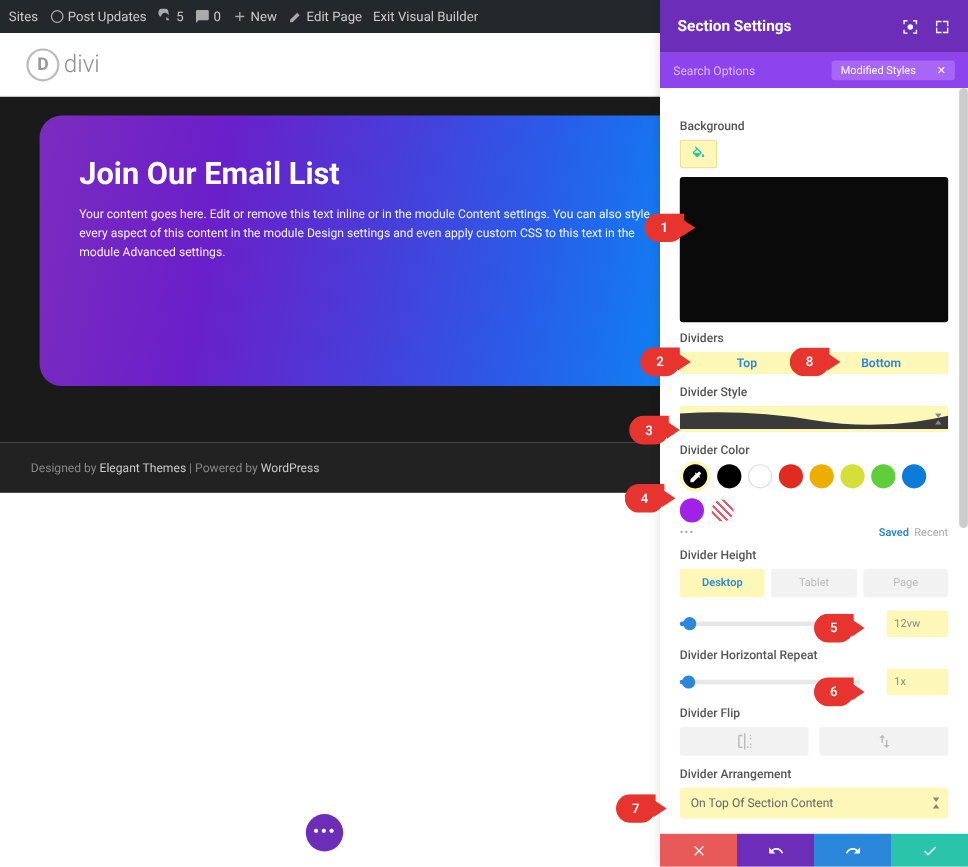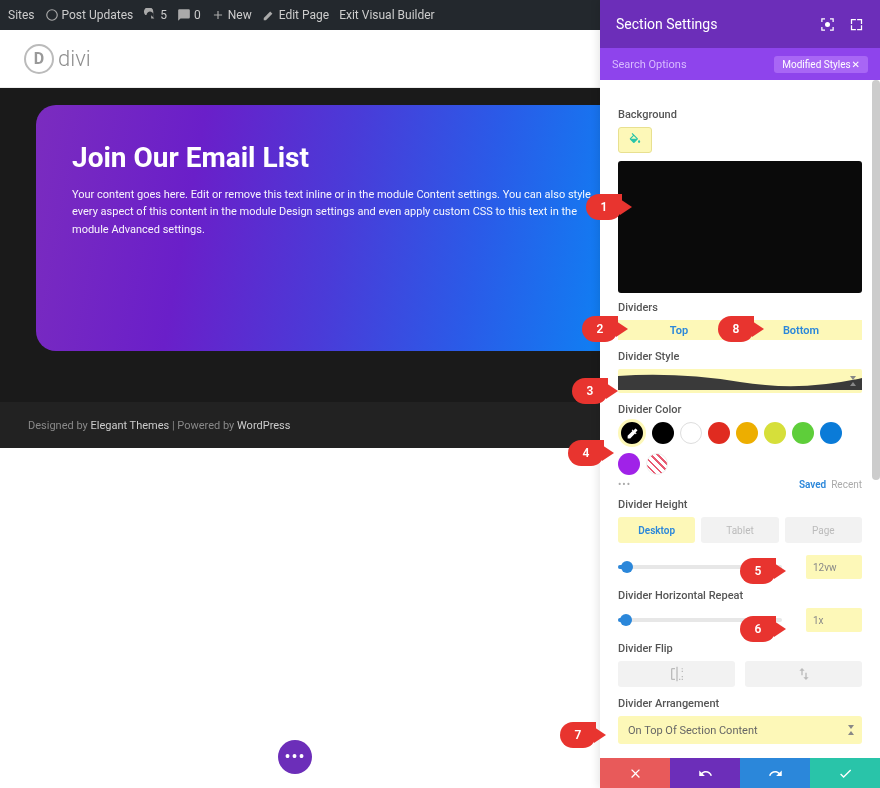--- a/index.html
+++ b/index.html
@@ -22,25 +22,25 @@
 .optin-input{height:34px;background:#fff;border:none;border-radius:3px;padding:0 10px;font-size:12px;color:#999}
 .optin-btn{height:41px;border:2px solid #fff;background:transparent;color:#fff;font-size:15px;border-radius:3px;cursor:pointer}
 .footer{background:#222;height:46px;display:flex;align-items:center;justify-content:space-between;padding:0 28px;color:#888;font-size:11px}
 .footer a{color:#ccc}
 .social{display:flex;gap:18px;align-items:center}
 .social svg{width:20px;height:20px;fill:#888}
 .fab{position:absolute;left:278px;top:740px;width:34px;height:34px;border-radius:50%;background:#6c2eb9;display:flex;align-items:center;justify-content:center;cursor:pointer}
 .fab span{color:#fff;font-size:18px;letter-spacing:1px;line-height:0}
 
 .panel{position:absolute;top:0;right:0;width:280px;height:788px;background:#fff;box-shadow:-2px 0 8px rgba(0,0,0,0.1);display:flex;flex-direction:column}
-.panel-h1{background:#6c2eb9;color:#fff;height:48px;display:flex;align-items:center;padding:0 16px;font-size:14px;font-weight:400;justify-content:space-between}
+.panel-h1{background:#6c2eb9;color:#fff;height:48px;display:flex;align-items:center;padding:0 16px;font-size:14px;font-weight:700;justify-content:space-between}
 .panel-h1 .icons{display:flex;gap:14px}
 .panel-h1 svg{width:15px;height:15px;fill:#fff;cursor:pointer}
 .panel-h2{background:#8e44ec;height:32px;display:flex;align-items:center;justify-content:space-between;padding:0 12px;font-size:11px;color:#d8bbff}
-.panel-h2 .chip{background:#a866f5;color:#fff;padding:3px 8px;border-radius:3px;font-size:10px;display:flex;gap:1px;align-items:center}
+.panel-h2 .chip{background:#a866f5;color:#fff;padding:3px 8px;border-radius:3px;font-size:10px;display:flex;gap:19px;align-items:center}
 .panel-body{flex:1;overflow-y:auto;padding:20px 18px 0;font-size:11px;color:#666}
 .lbl{font-size:11px;color:#555;margin:8px 0 6px;font-weight:500}
 .bg-row{margin-bottom:8px}
 .bg-btn{width:34px;height:26px;background:#fdf8b8;border:1px solid #e8e090;display:flex;align-items:center;justify-content:center;border-radius:3px}
 .bg-btn svg{width:14px;height:14px;fill:#29c4a9}
 .bg-preview{height:132px;background:#0a0a0a;border-radius:3px;margin-bottom:6px}
 .tabs{display:flex;height:20px;margin-bottom:10px}
 .tab{flex:1;display:flex;align-items:center;justify-content:center;font-size:11px;background:#fdf8b8;color:#2b87da;cursor:pointer;font-weight:600}
 .divstyle{height:24px;background:#fdf8b8;border-radius:2px;position:relative;margin-bottom:10px;display:flex;align-items:center}
 .divstyle svg{width:100%;height:18px}

